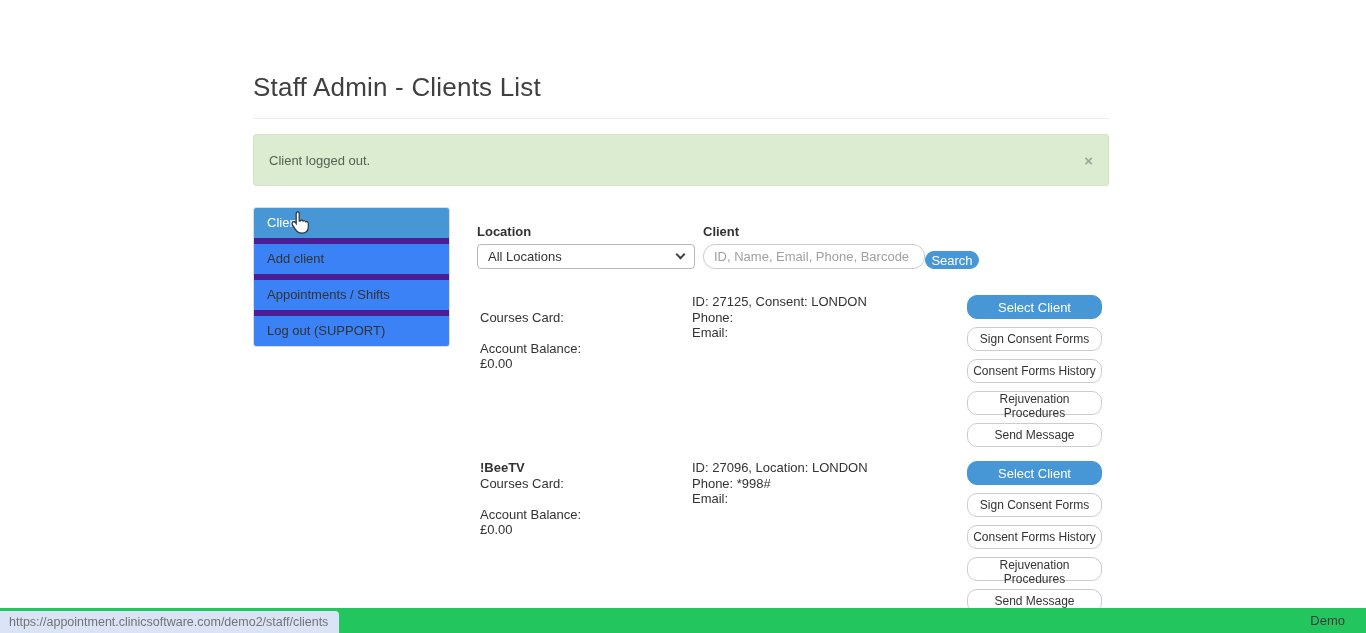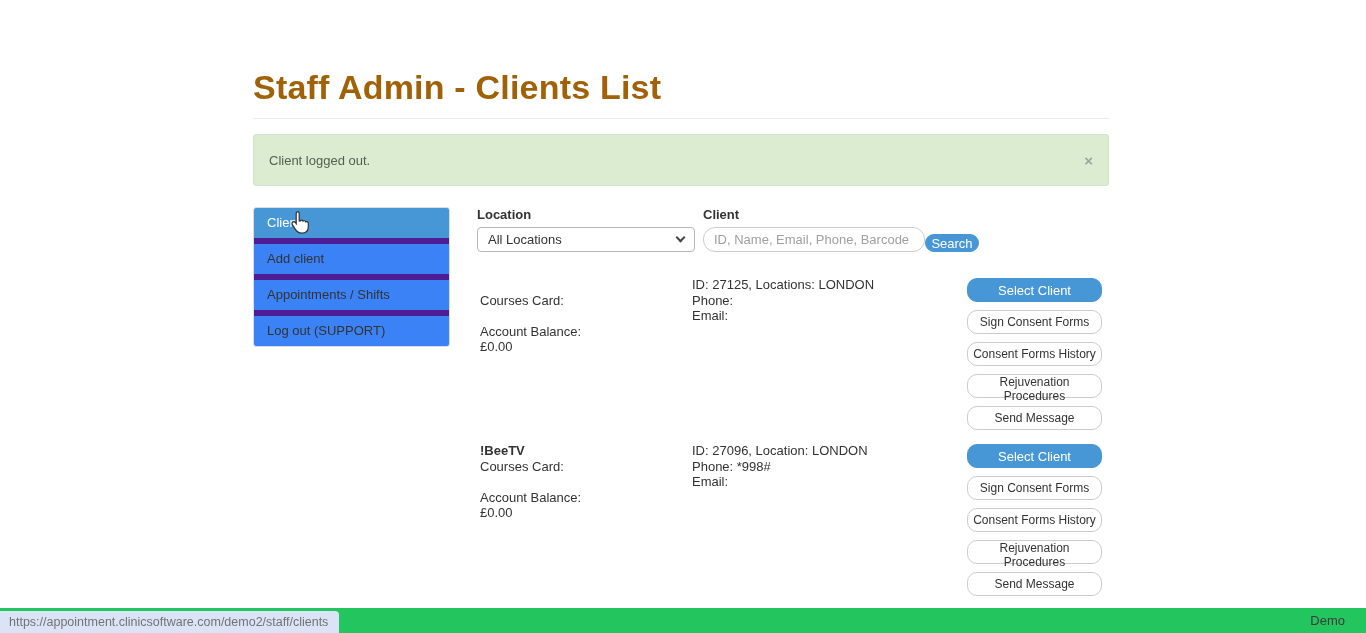--- a/index.html
+++ b/index.html
@@ -6,21 +6,21 @@
   html, body {
     width: 1366px; height: 633px;
     overflow: hidden;
     background: #ffffff;
     font-family: "Liberation Sans", "DejaVu Sans", sans-serif;
     color: #333;
   }
   .container { width: 856px; margin-left: 253px; padding-top: 73px; }
 
   h1.page-title {
-    font-size: 34px; font-weight: 700; color: #a16207; line-height: 28px;
+    font-size: 26px; font-weight: 400; color: #404040; line-height: 28px;
     letter-spacing: .2px;
   }
   .divider { height: 1px; background: #ececec; margin-top: 17px; }
 
   .alert {
     margin-top: 15px; height: 52px;
     background: #dcecd1; border: 1px solid #d2e4c3; border-radius: 3px;
     display: flex; align-items: center; padding: 0 15px;
     font-size: 13px; color: #546052;
   }
@@ -37,21 +37,21 @@
     padding: 7px 13px; font-size: 13px; line-height: 16px; color: #333;
     border-top: 6px solid #4c1d95; background: #3b82f6; cursor: pointer;
   }
   .menu-item:first-child { border-top: none; }
   .menu-item.active { background: #4797d6; color: #fff; font-weight: 400; }
 
   
   .main { margin-left: 27px; width: 632px; }
 
   .filter-row { display: flex; align-items: flex-end; }
-  .filter-group { display: flex; flex-direction: column; }
+  .filter-group { display: flex; flex-direction: column; margin-top: 17px; }
   .filter-label { font-size: 13px; font-weight: 700; color: #333; margin-bottom: 5px; }
   .select-wrap { position: relative; width: 218px; }
   select.location {
     width: 218px; height: 25px; border: 1px solid #b8b8b8; border-radius: 4px;
     background: #fff; font-size: 13px; color: #333; padding: 0 16px 0 10px;
     -webkit-appearance: none; appearance: none;
     font-family: inherit;
   }
   .chevron {
     position: absolute; right: 11px; top: 7px; width: 7px; height: 7px;
@@ -157,21 +157,21 @@
 
         <div class="client-row">
           <div class="col-name">
             <div class="client-name"></div>
             <div>Courses Card:</div>
             <div class="spacer"></div>
             <div>Account Balance:</div>
             <div>£0.00</div>
           </div>
           <div class="col-details">
-            <div>ID: 27125, Locations: LONDON</div>
+            <div>ID: 27125, Consent: LONDON</div>
             <div>Phone:</div>
             <div>Email:</div>
           </div>
           <div class="col-actions">
             <button class="primary">Select Client</button>
             <button>Sign Consent Forms</button>
             <button>Consent Forms History</button>
             <button>Rejuvenation Procedures</button>
             <button>Send Message</button>
           </div>

